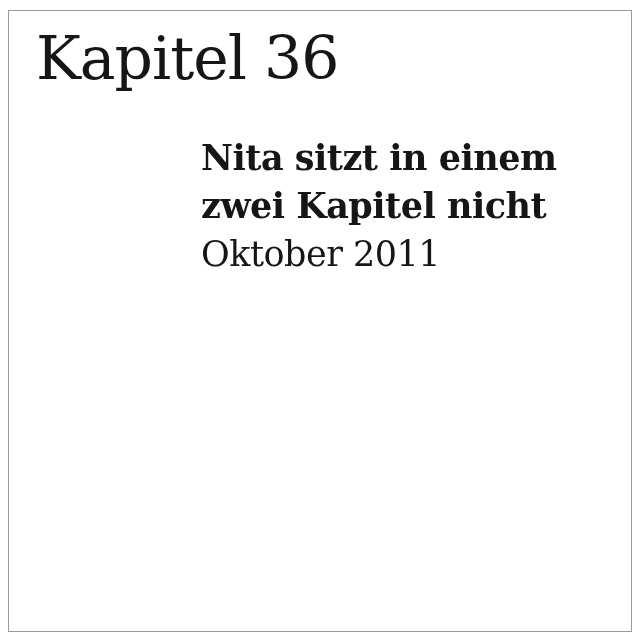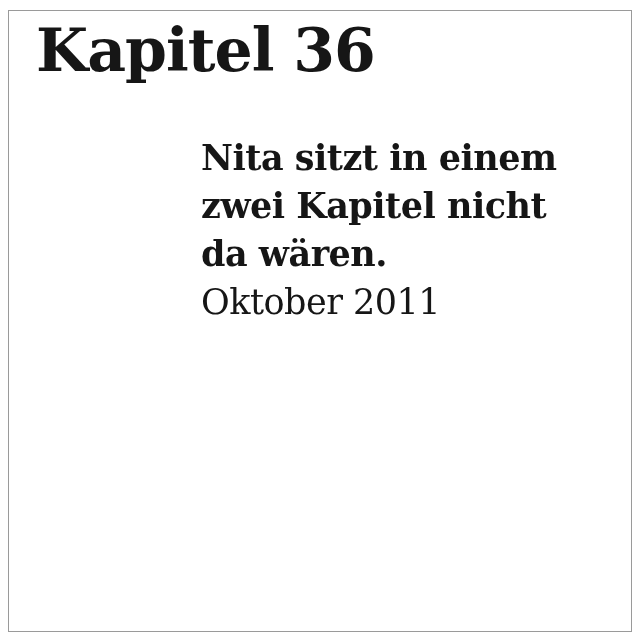--- a/index.html
+++ b/index.html
@@ -27,25 +27,25 @@
     left: 8px;
     top: 10px;
     right: 8px;
     bottom: 8px;
     border: 1px solid var(--border-color);
     background: var(--background);
   }
   .chapter-title {
     position: absolute;
     left: 27px;
-    top: 9px;
+    top: 17px;
     margin: 0;
     font-size: 60px;
     line-height: 1;
-    font-weight: bold;
+    font-weight: normal;
     letter-spacing: -1px;
     white-space: nowrap;
     color: var(--text-color);
   }
   .chapter-subtitle {
     position: absolute;
     left: 184px;
     top: 119px;
   }
   .subtitle-line {
@@ -63,17 +63,16 @@
 </style>
 </head>
 <body>
 
 <div class="page">
   <div class="frame">
     <h1 class="chapter-title">Kapitel 36</h1>
     <div class="chapter-subtitle">
       <p class="subtitle-line">Nita sitzt in einem</p>
       <p class="subtitle-line">zwei Kapitel nicht</p>
-      <p class="subtitle-line">da wären.</p>
       <p class="subtitle-line subtitle-date">Oktober 2011</p>
     </div>
   </div>
 </div>
 
 </body></html>

